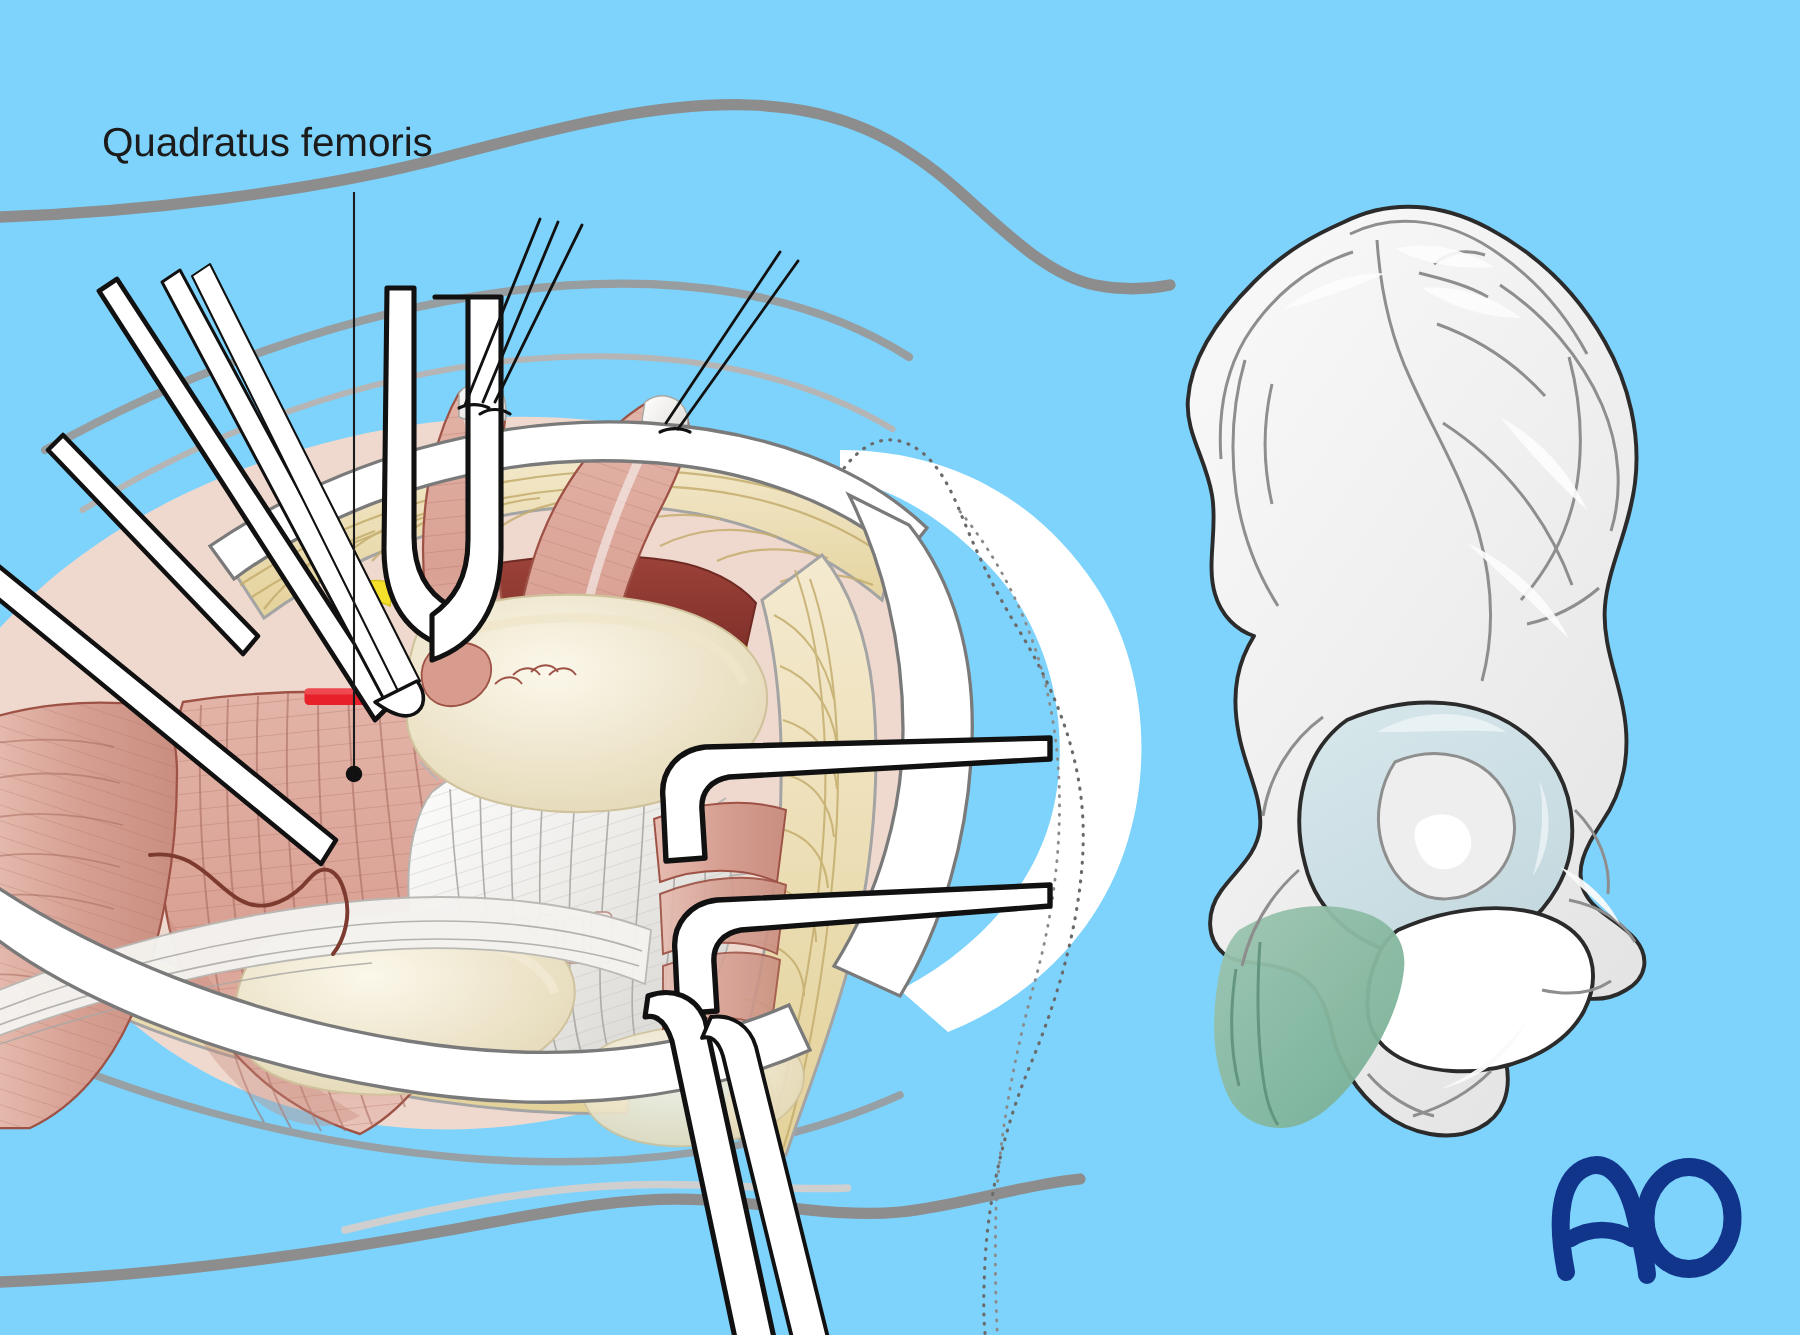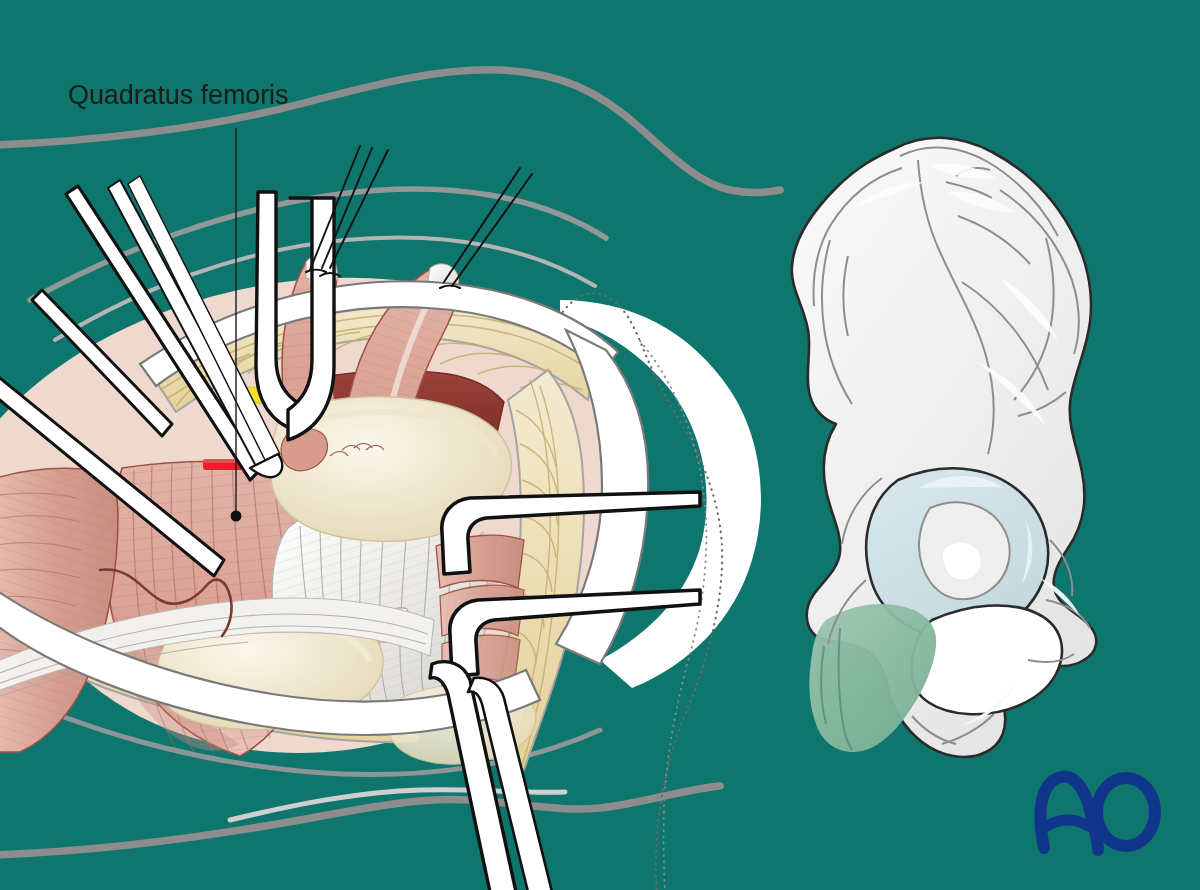--- a/index.html
+++ b/index.html
@@ -1,17 +1,17 @@
 <!DOCTYPE html>
 <html><head>
 <meta charset="utf-8">
 <style>
   html,body{margin:0;padding:0;background:#ffffff;}
   body{width:1200px;height:890px;overflow:hidden;font-family:"Liberation Sans",sans-serif;}
-  #stage{position:relative;width:1200px;height:890px;background:#0f766e;}
+  #stage{position:relative;width:1200px;height:890px;background:#7dd3fc;}
   #stage svg{display:block;position:absolute;top:0;left:0;}
   .label-text{
     position:absolute;
     font-family:"Liberation Sans",sans-serif;
     font-size:27px;
     color:#1b1b1b;
     white-space:nowrap;
     letter-spacing:-0.1px;
   }
   #lbl-quadratus{left:68px; top:80px;}

